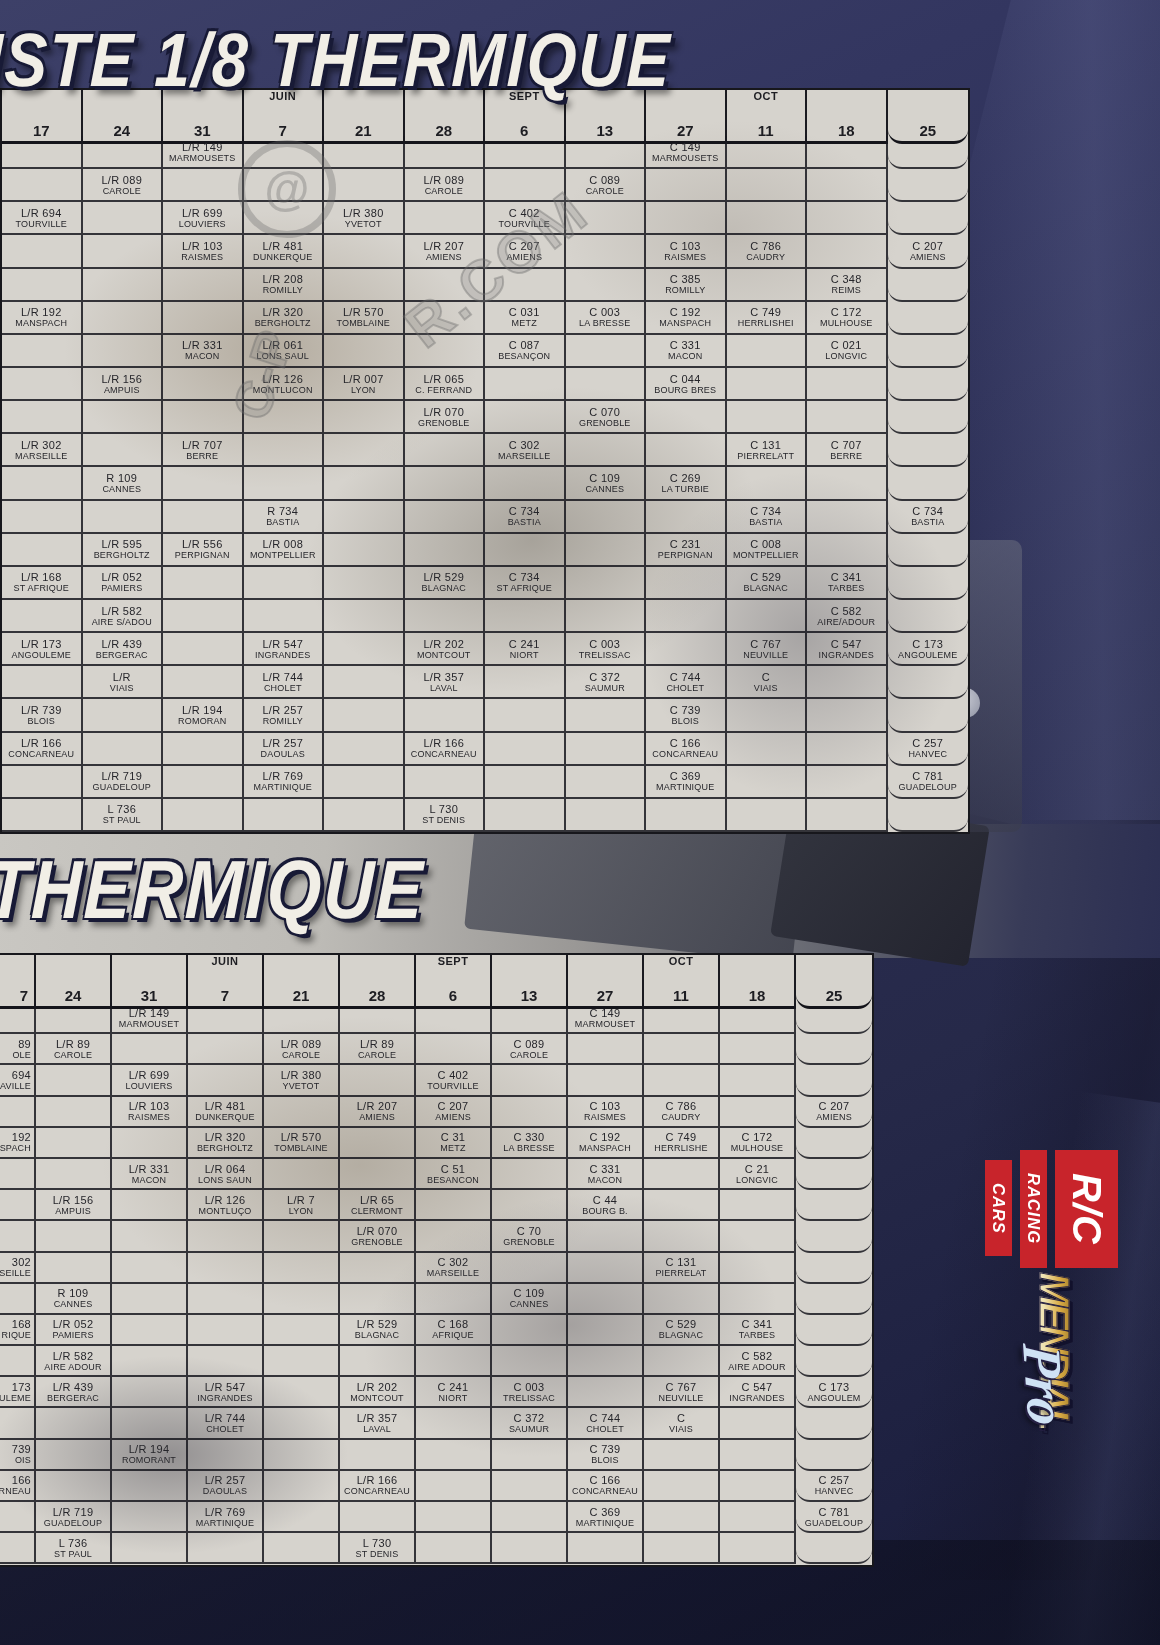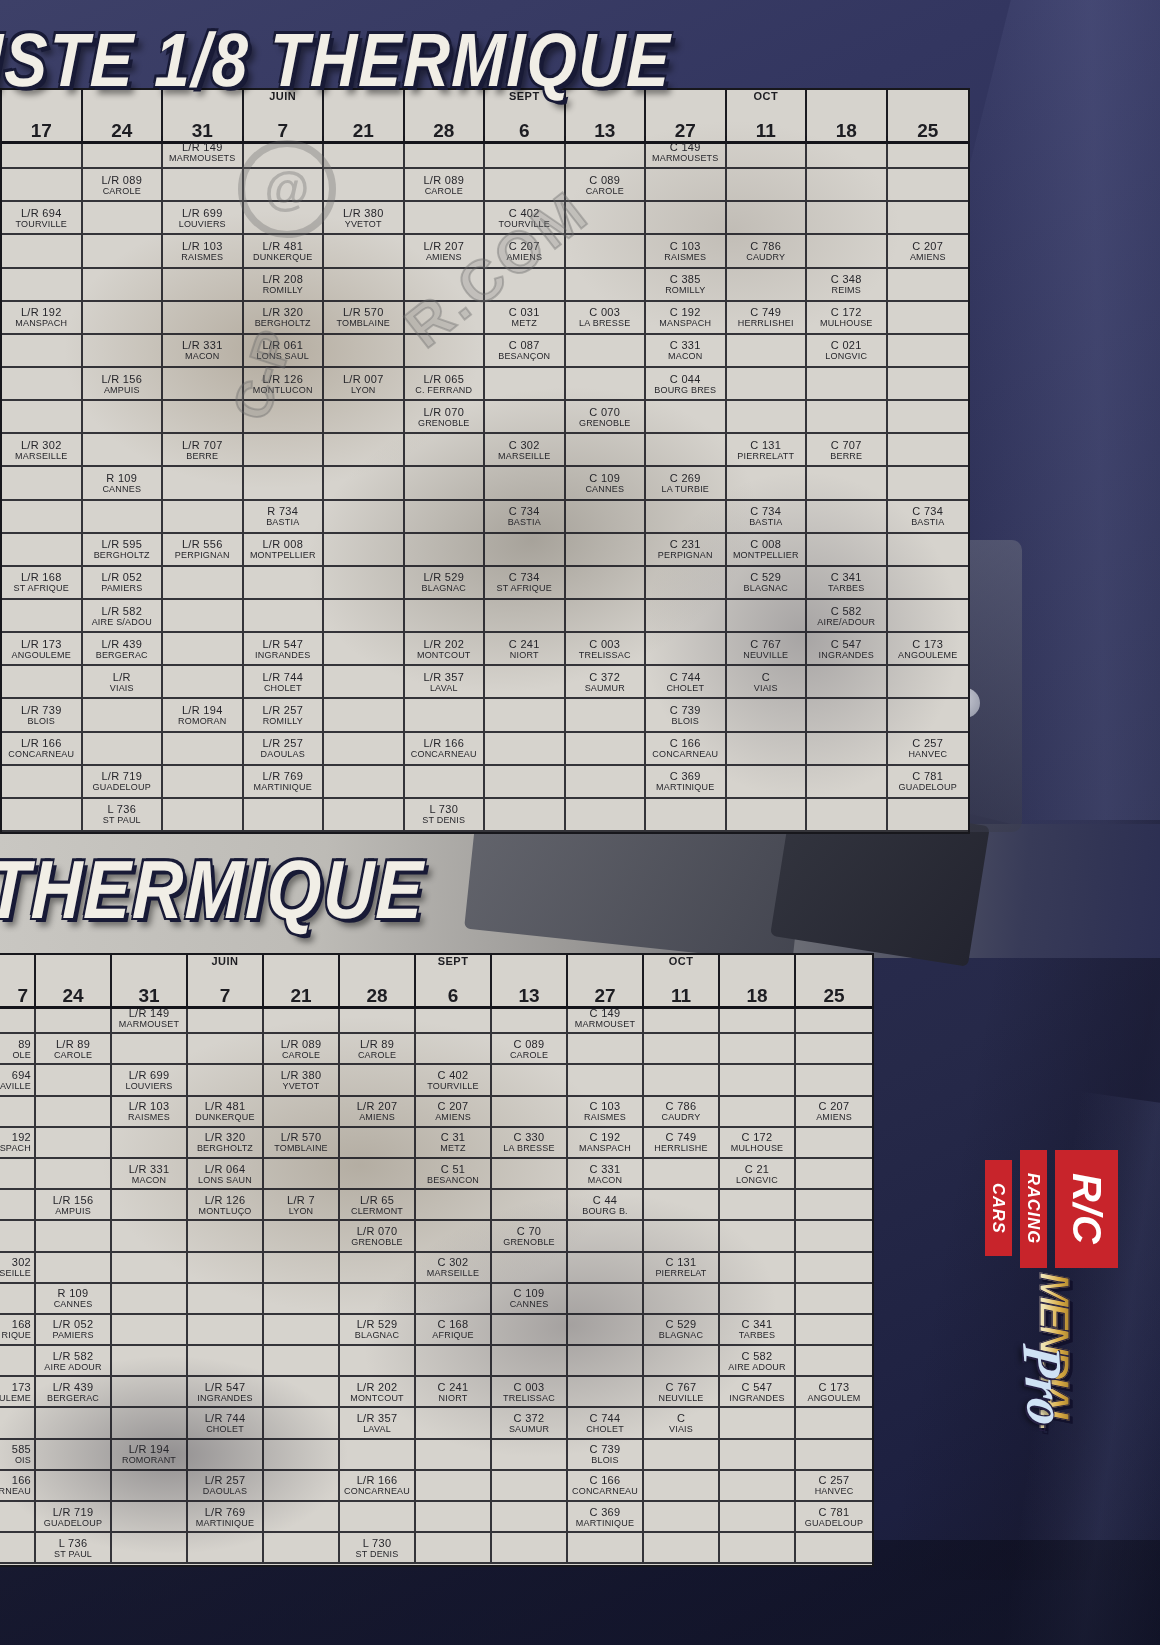--- a/index.html
+++ b/index.html
@@ -32,23 +32,23 @@
     text-shadow:4px 4px 0 #181a36,-2px -2px 0 #181a36,2px -2px 0 #181a36,-2px 2px 0 #181a36,7px 7px 6px rgba(0,0,0,.45);
   }
   .title-top{left:-14px;top:16px;font-size:64px;}
   .title-mid{left:-12px;top:842px;font-size:70px;}
 
   
   .cal{position:absolute;background:#d6d3cd;border:2px solid #17171c;z-index:2;overflow:hidden;}
   .cal .blob{position:absolute;pointer-events:none;}
   .thead,.tbody{display:grid;grid-template-columns:repeat(12,1fr);position:relative;z-index:2;}
   .hcell{border-right:2px solid #1a1a20;border-bottom:3px solid #14141a;display:flex;flex-direction:column;justify-content:flex-end;align-items:center;padding-bottom:2px;color:#1d1d22;gap:21px;}
-  .hcell:last-child,.cell:nth-child(12n){border-right:none;}
+  .hcell:last-child,.cell:nth-child(12n){border-right:none;border-radius:14px;}
   .hcell .month{font-size:11px;font-weight:bold;letter-spacing:.5px;line-height:12px;}
-  .hcell .day{font-size:19px;font-weight:bold;line-height:16px;}
+  .hcell .day{font-size:15px;font-weight:bold;line-height:16px;}
   .cell{border-right:2px solid rgba(24,24,30,.85);border-bottom:2px solid rgba(24,24,30,.85);display:flex;flex-direction:column;justify-content:center;align-items:center;overflow:hidden;color:#26262b;}
   .cell .l1{font-size:11px;line-height:12px;letter-spacing:.3px;white-space:nowrap;}
   .cell .l2{font-size:9px;line-height:10px;letter-spacing:.2px;white-space:nowrap;}
   #table1{left:0;top:88px;width:966px;height:742px;}
   #table1 .thead{height:46px;}
   #table1 .tbody{grid-auto-rows:33.15px;}
   #table2{left:-42px;top:953px;width:912px;height:610px;}
   #table2 .thead{height:48px;}
   #table2 .tbody{grid-auto-rows:31.2px;}
   #table2 .cut{align-items:flex-end;padding-right:3px;}
@@ -1120,21 +1120,21 @@
         <span class="l1">C 744</span>
         <span class="l2">CHOLET</span>
       </div>
       <div class="cell">
         <span class="l1">C</span>
         <span class="l2">VIAIS</span>
       </div>
       <div class="cell"></div>
       <div class="cell"></div>
       <div class="cell cut">
-        <span class="l1">585</span>
+        <span class="l1">739</span>
         <span class="l2">OIS</span>
       </div>
       <div class="cell"></div>
       <div class="cell">
         <span class="l1">L/R 194</span>
         <span class="l2">ROMORANT</span>
       </div>
       <div class="cell"></div>
       <div class="cell"></div>
       <div class="cell"></div>

